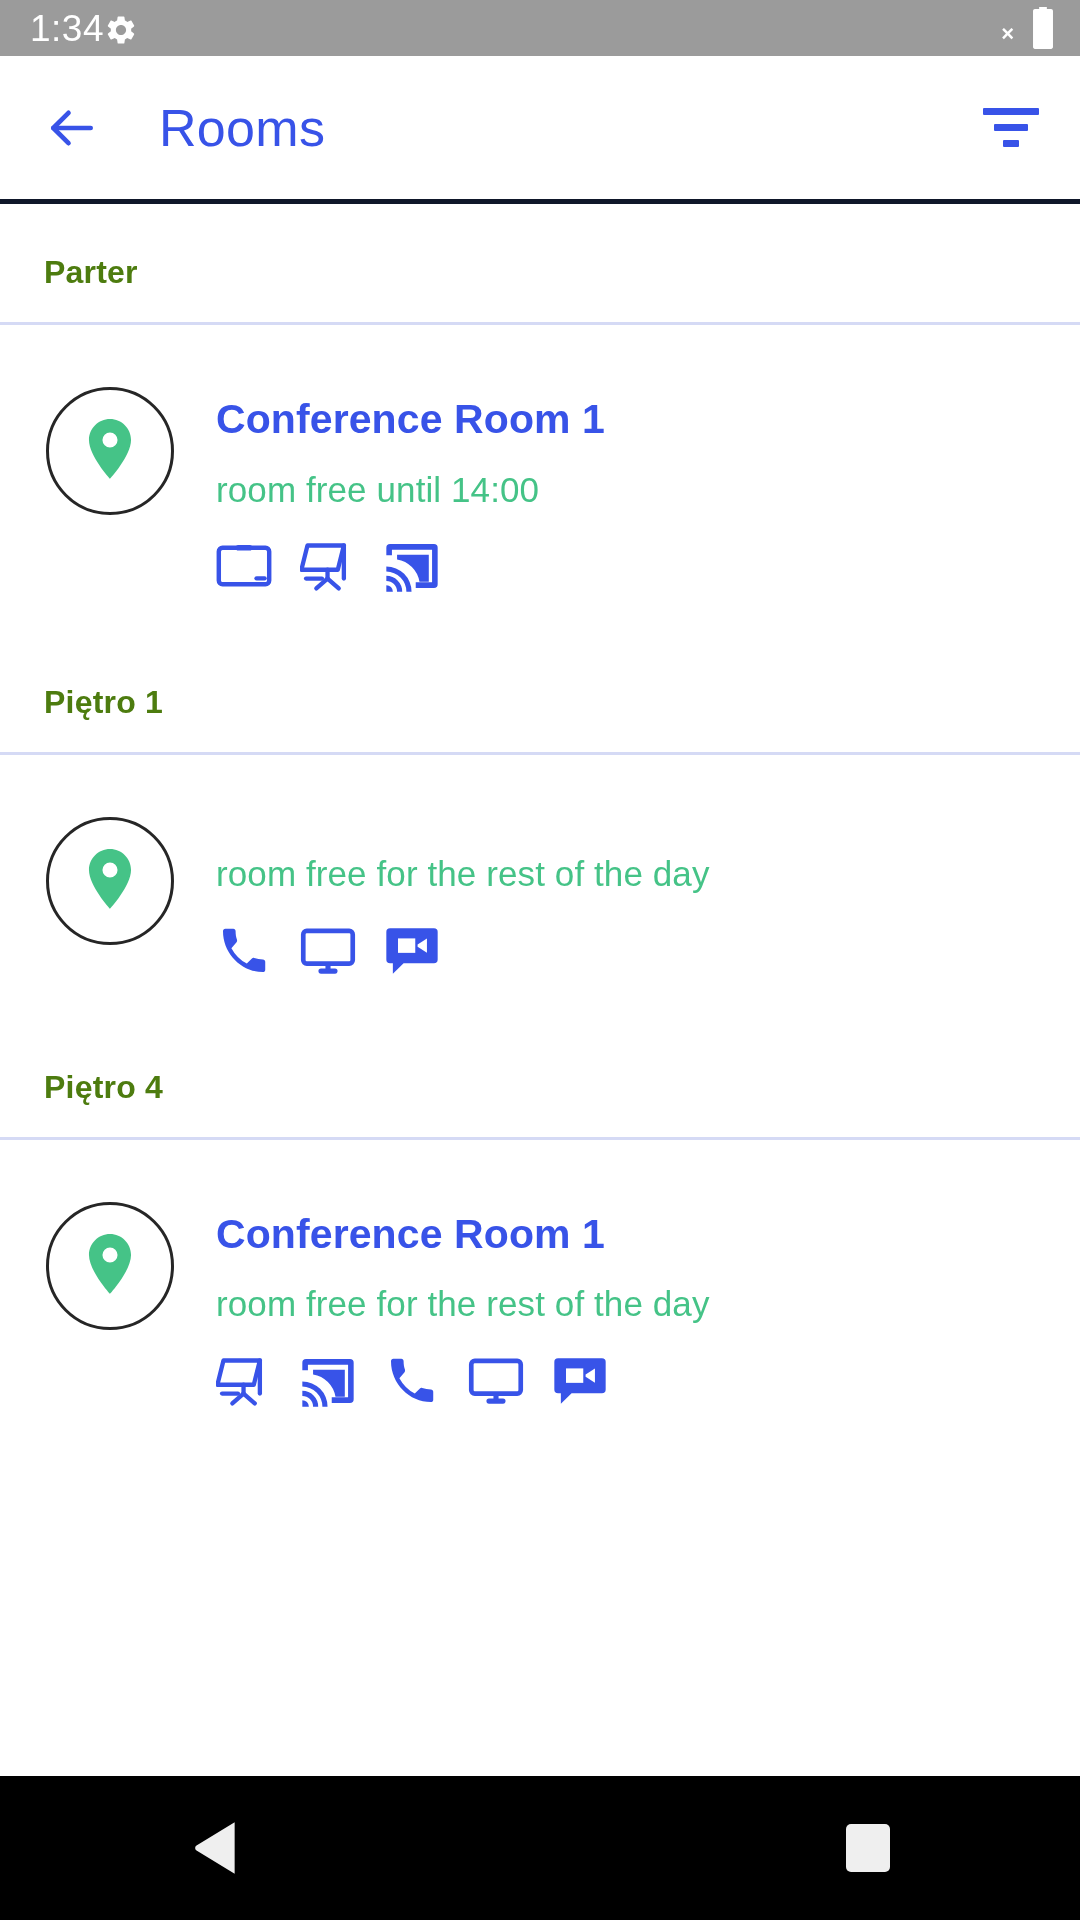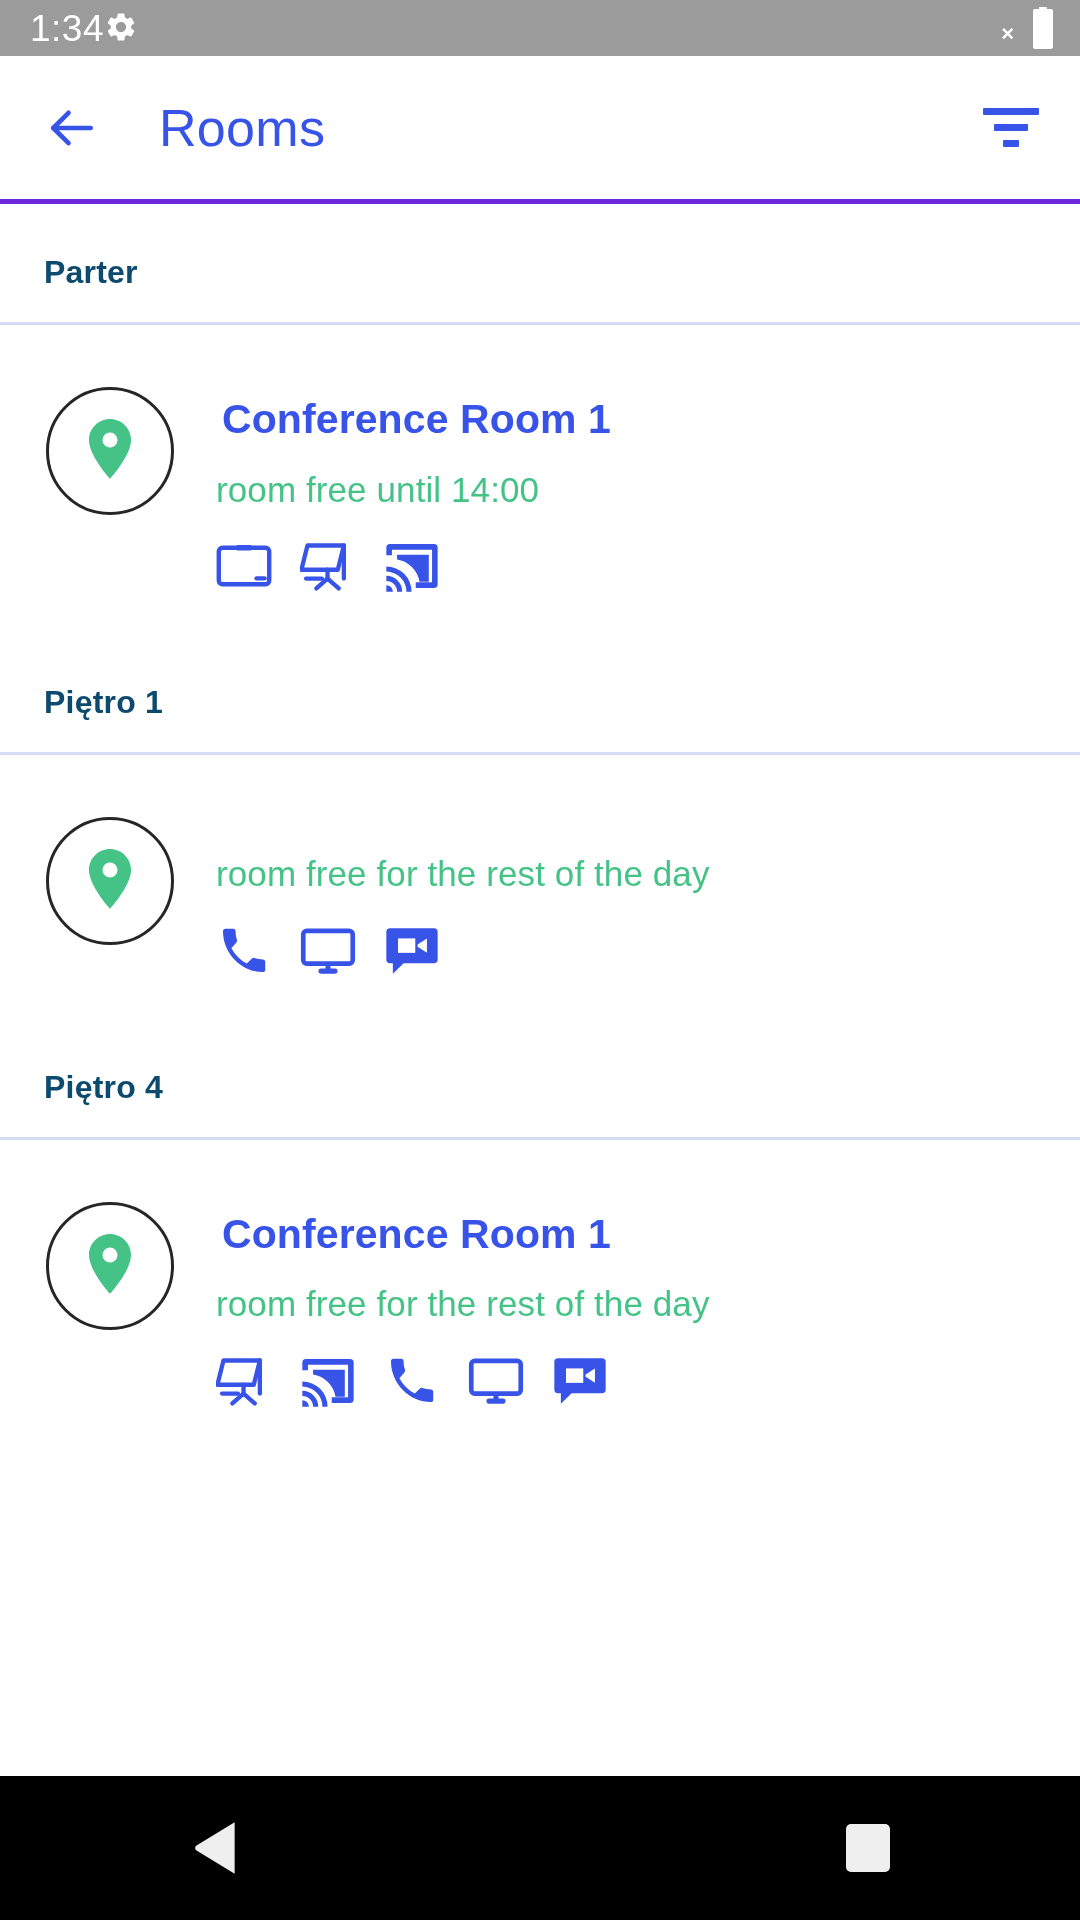--- a/index.html
+++ b/index.html
@@ -31,41 +31,41 @@
     padding:0 24px 0 30px;
     color:#ffffff;
   }
   .status-clock {
     font-size:37px;
     font-weight:400;
     letter-spacing:0.5px;
     line-height:1;
     font-family:"Liberation Sans", sans-serif;
   }
-  .status-left { display:flex; align-items:flex-start; }
+  .status-left { display:flex; align-items:flex-end; }
   .status-right { margin-left:auto; display:flex; align-items:center; gap:16px; }
   .status-x {
     font-size:22px;
     font-weight:700;
     line-height:1;
     position:relative;
     top:6px;
   }
   .gear-icon { width:34px; height:34px; display:block; }
   .battery-icon { width:26px; height:42px; display:block; }
 
   
   .app-bar {
     flex:0 0 148px;
     height:148px;
     background:#ffffff;
     display:flex;
     align-items:center;
     padding:0 36px 0 44px;
-    border-bottom:5px solid #6d28d9;
+    border-bottom:5px solid #0f172a;
     position:relative;
   }
   .back-arrow { width:56px; height:56px; flex:0 0 56px; cursor:pointer; }
   .app-title {
     font-size:52px;
     font-weight:400;
     color:#3853e8;
     margin-left:59px;
     letter-spacing:0.3px;
     line-height:1;
@@ -92,21 +92,21 @@
     flex:1 1 auto;
     background:#ffffff;
     overflow:hidden;
   }
 
   
   .section-header {
     padding:52px 0 34px 44px;
     font-size:32px;
     font-weight:700;
-    color:#0c4a6e;
+    color:#4d7c0f;
     letter-spacing:0.2px;
     line-height:1;
   }
   .section-divider {
     height:3px;
     background:#d5daf5;
     width:100%;
   }
 
   
@@ -134,21 +134,20 @@
     padding-top:14px;
     display:flex;
     flex-direction:column;
   }
   .room-title {
     font-size:41px;
     font-weight:700;
     color:#3853e8;
     line-height:1.12;
     letter-spacing:0.1px;
-    margin-left:6px;
   }
   .room-status {
     font-size:35px;
     font-weight:400;
     color:#45c387;
     line-height:1.18;
     margin-top:26px;
     letter-spacing:0.1px;
   }
   .amenities {

